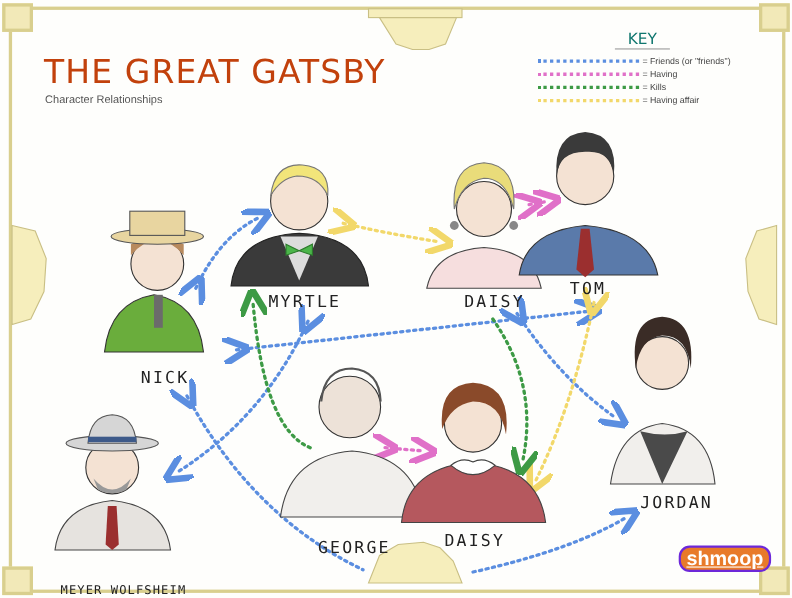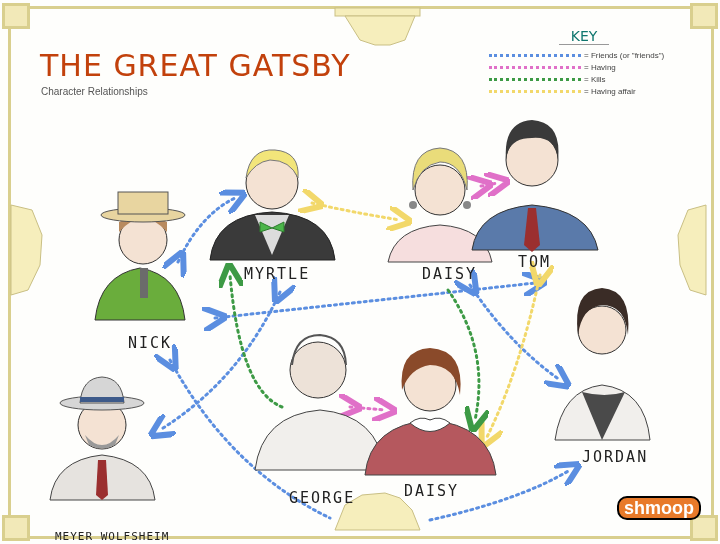--- a/index.html
+++ b/index.html
@@ -5,21 +5,21 @@
   html,body{margin:0;padding:0;background:#fff;}
   #stage{position:relative;width:720px;height:544px;overflow:hidden;background:#fefefc;font-family:"Liberation Sans",sans-serif;}
   .frame{position:absolute;border-color:#d9cf8e;border-style:solid;}
   .title{position:absolute;left:40px;top:48px;font-family:"DejaVu Sans",sans-serif;font-size:30px;letter-spacing:1px;color:#c2410c;font-weight:normal;}
   .subtitle{position:absolute;left:41px;top:86px;font-size:10px;color:#555;}
   .key{position:absolute;left:489px;top:28px;width:210px;}
   .key-title{font-size:14px;color:#0f766e;text-align:center;margin-left:70px;width:50px;border-bottom:1px solid #999;font-family:"DejaVu Sans",sans-serif;}
   .key-row{display:flex;align-items:center;height:11px;font-size:8px;color:#444;margin-top:1px;}
   .key-line{width:92px;height:0;border-top:3px dotted;margin-right:3px;}
   .label{position:absolute;font-family:"DejaVu Sans Mono",monospace;font-size:15px;color:#222;letter-spacing:2px;white-space:nowrap;}
-  .shmoop{position:absolute;left:617px;top:496px;font-size:18px;font-weight:bold;font-family:"Liberation Sans",sans-serif;color:#fff;background:#e87a2a;border-radius:10px;padding:0 5px;border:2px solid #000000;line-height:20px;}
+  .shmoop{position:absolute;left:617px;top:496px;font-size:18px;font-weight:bold;font-family:"Liberation Sans",sans-serif;color:#fff;background:#e87a2a;border-radius:10px;padding:0 5px;border:2px solid #6d28d9;line-height:20px;text-decoration:underline;}
   svg{position:absolute;left:0;top:0;}
 </style>
 </head>
 <body>
 
 <div id="stage">
 
   <div class="frame" style="left:8px;top:6px;width:700px;height:527px;border-width:3px;"></div>
   <div class="frame" style="left:2px;top:3px;width:22px;height:20px;border-width:3px;background:#f2e9b8;"></div>
   <div class="frame" style="left:690px;top:3px;width:22px;height:20px;border-width:3px;background:#f2e9b8;"></div>

